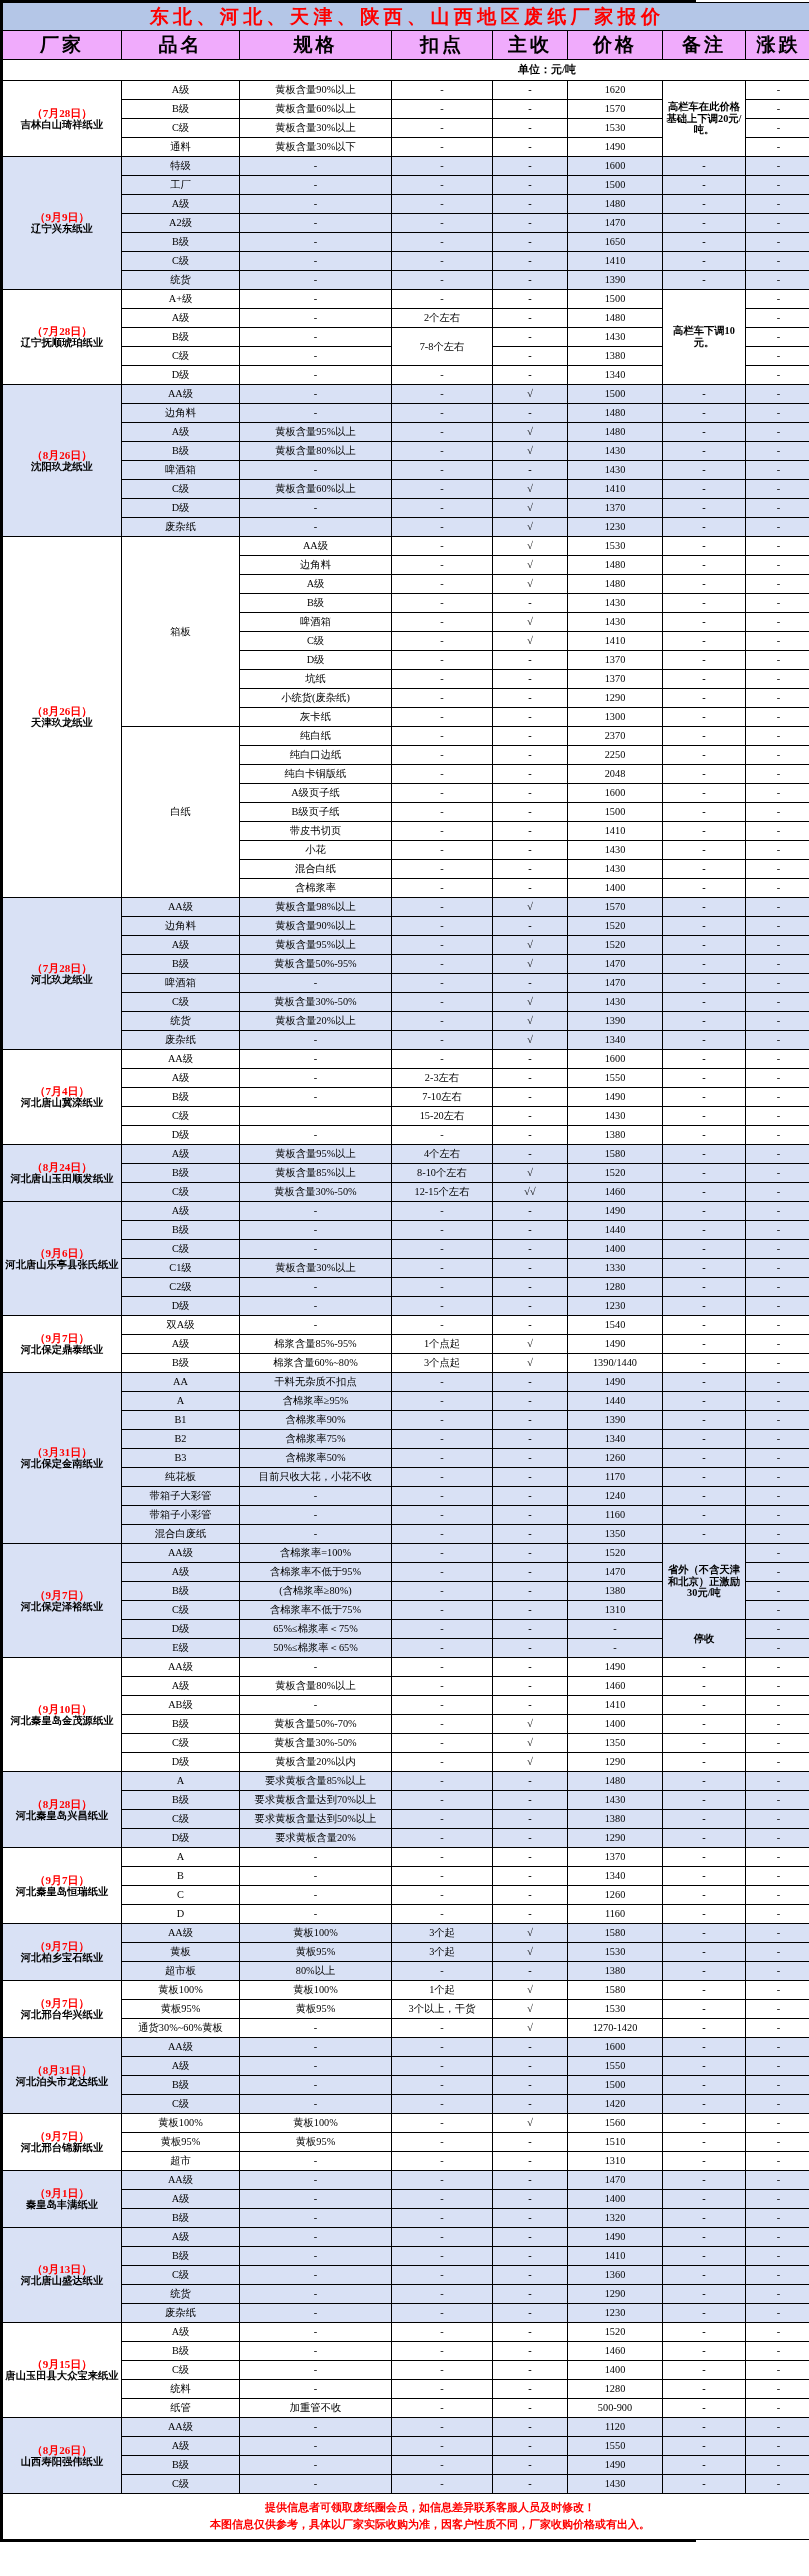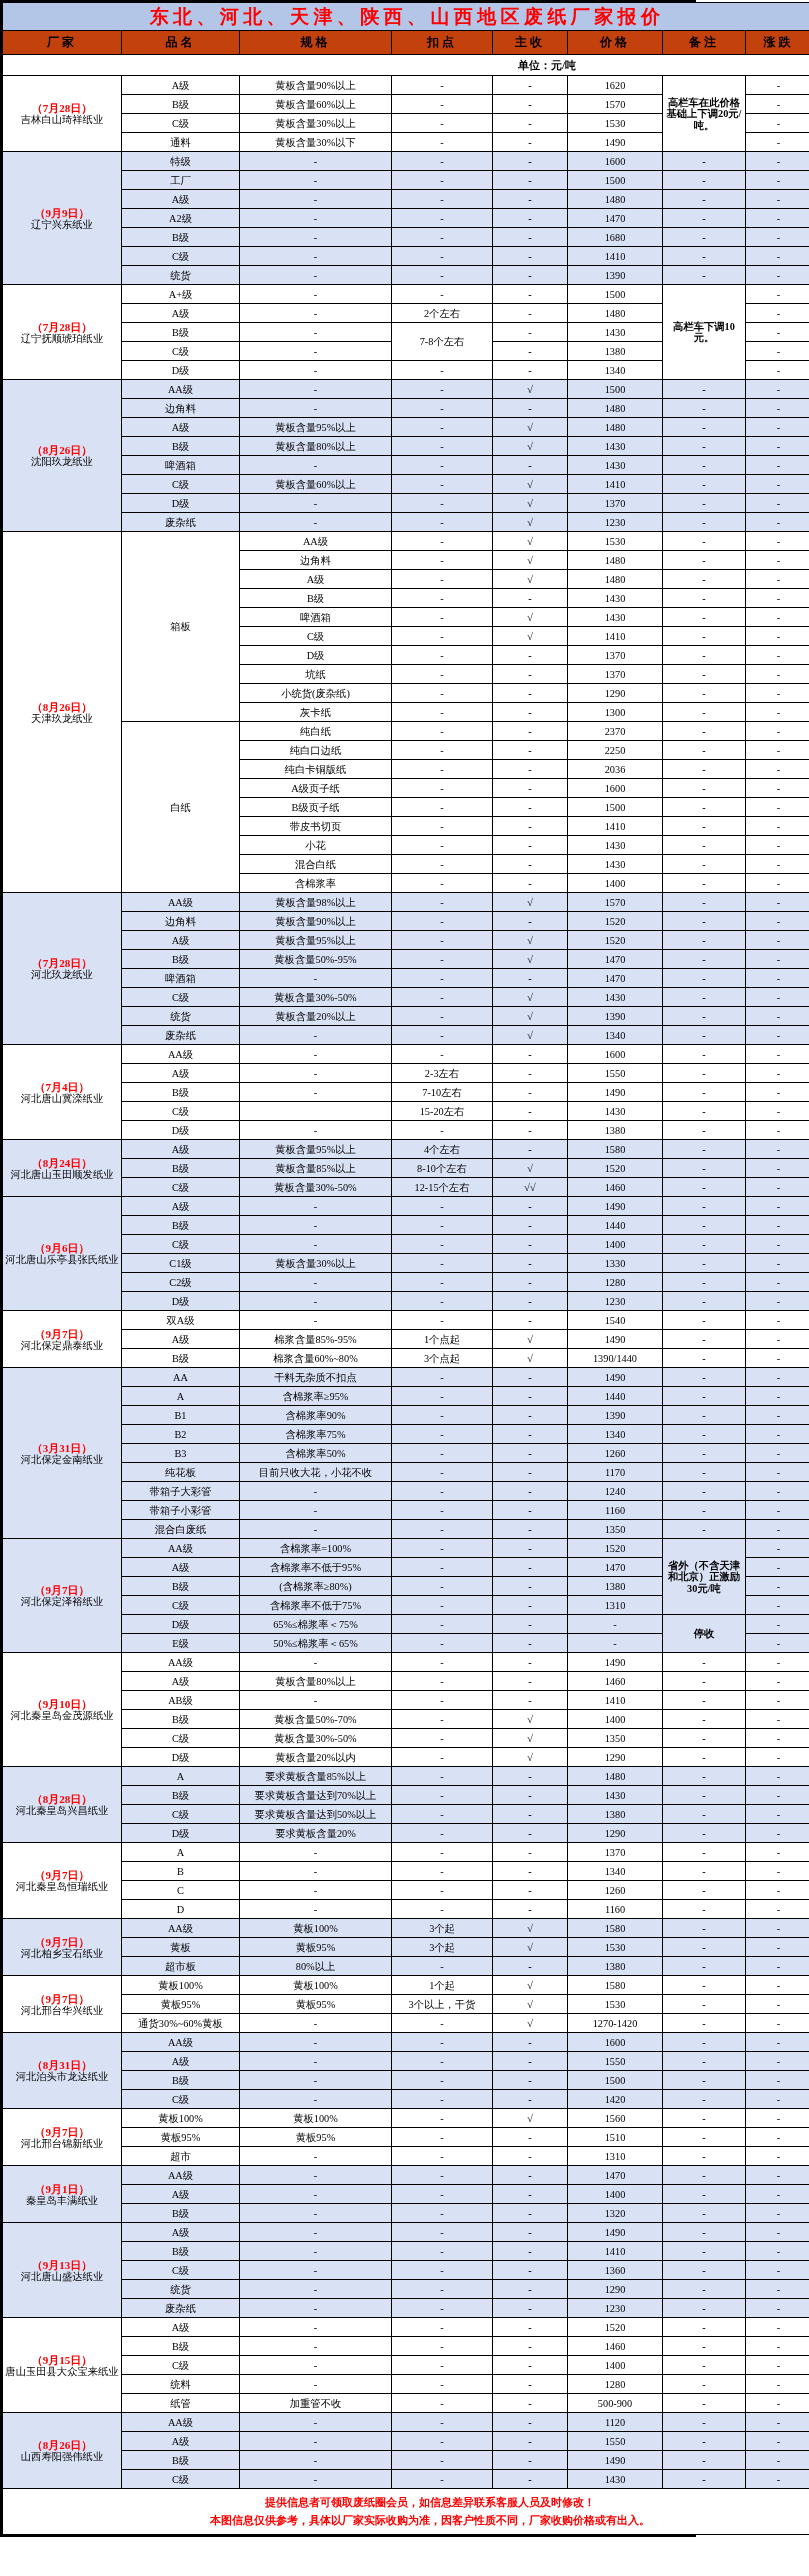--- a/index.html
+++ b/index.html
@@ -3,27 +3,27 @@
 <meta charset="utf-8">
 <style>
   html,body{margin:0;padding:0;background:#fff;}
   body{font-family:"Liberation Serif","DejaVu Serif",serif;color:#000;}
   .sheet{width:696px;border:2.2px solid #000;box-sizing:border-box;}
   table{width:100%;border-collapse:collapse;table-layout:fixed;}
   td{border:0.7px solid #000;text-align:center;vertical-align:middle;padding:0.7px 1.5px;box-sizing:border-box;overflow:hidden;}
   .title-cell{background:#b4c6e7;border-bottom:1.5px solid #000;height:28px;
     color:#fe0000;font-size:19px;font-weight:900;letter-spacing:4.4px;
     font-family:"Liberation Serif","DejaVu Serif",serif;}
-  .header-row td{height:24px;font-size:12px;font-weight:900;letter-spacing:3px;border-bottom:1.5px solid #000;background:#c2410c;}
+  .header-row td{height:24px;font-size:19px;font-weight:900;letter-spacing:3px;border-bottom:1.5px solid #000;background:#f0abfc;}
   .unit-row td{height:21px;font-size:11px;font-weight:700;background:#fff;border-bottom:1.5px solid #000;}
   .unit-row span{display:inline-block;transform:translateX(140px);}
   .data-row td{height:19px;font-size:10.3px;line-height:1.1;}
   .factory-cell{font-size:10.3px;font-weight:700;padding:1.5px 2.2px;}
   .factory-date{color:#fe0000;font-weight:900;font-size:11px;display:block;text-align:center;}
-  .factory-name{display:block;font-weight:400;}
+  .factory-name{display:block;font-weight:700;}
   .spec-cell,.deduct-cell{font-size:9.6px;}
   .price-cell{font-size:12px;font-family:"Liberation Serif","DejaVu Serif",serif;}
   .check-cell{font-size:11px;font-weight:700;}
   .note-cell{font-size:9.6px;font-weight:700;}
   .bg-blue td{background:#d9e1f5;}
   .bg-white td{background:#ffffff;}
   .sec-top td{border-top:1.5px solid #000;}
   .footer-row td{border-top:1.5px solid #000;background:#fff;height:46px;}
   .footer-line{color:#fe0000;font-weight:700;font-size:11px;line-height:1.6;display:block;padding-left:46px;}
 </style>
@@ -135,21 +135,21 @@
           <td class="check-cell">-</td>
           <td class="price-cell">1470</td>
           <td class="note-cell">-</td>
           <td class="">-</td>
         </tr>
         <tr class="data-row bg-blue">
           <td class="">B级</td>
           <td class="spec-cell">-</td>
           <td class="deduct-cell">-</td>
           <td class="check-cell">-</td>
-          <td class="price-cell">1680</td>
+          <td class="price-cell">1650</td>
           <td class="note-cell">-</td>
           <td class="">-</td>
         </tr>
         <tr class="data-row bg-blue">
           <td class="">C级</td>
           <td class="spec-cell">-</td>
           <td class="deduct-cell">-</td>
           <td class="check-cell">-</td>
           <td class="price-cell">1410</td>
           <td class="note-cell">-</td>
@@ -383,21 +383,21 @@
           <td class="deduct-cell">-</td>
           <td class="check-cell">-</td>
           <td class="price-cell">2250</td>
           <td class="note-cell">-</td>
           <td class="">-</td>
         </tr>
         <tr class="data-row bg-white">
           <td class="spec-cell">纯白卡铜版纸</td>
           <td class="deduct-cell">-</td>
           <td class="check-cell">-</td>
-          <td class="price-cell">2036</td>
+          <td class="price-cell">2048</td>
           <td class="note-cell">-</td>
           <td class="">-</td>
         </tr>
         <tr class="data-row bg-white">
           <td class="spec-cell">A级页子纸</td>
           <td class="deduct-cell">-</td>
           <td class="check-cell">-</td>
           <td class="price-cell">1600</td>
           <td class="note-cell">-</td>
           <td class="">-</td>

